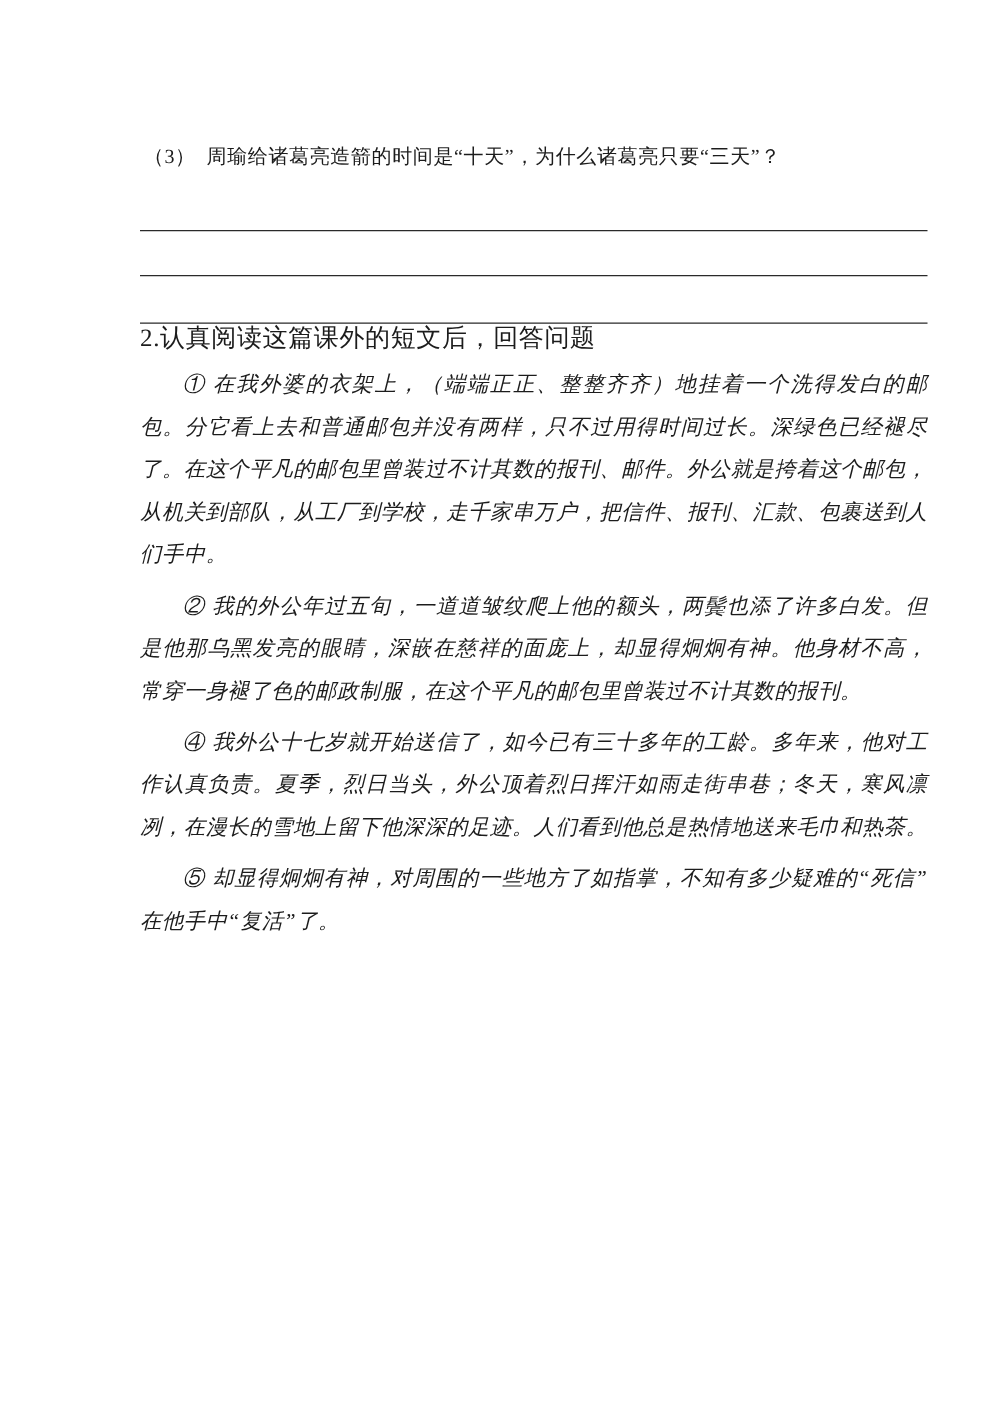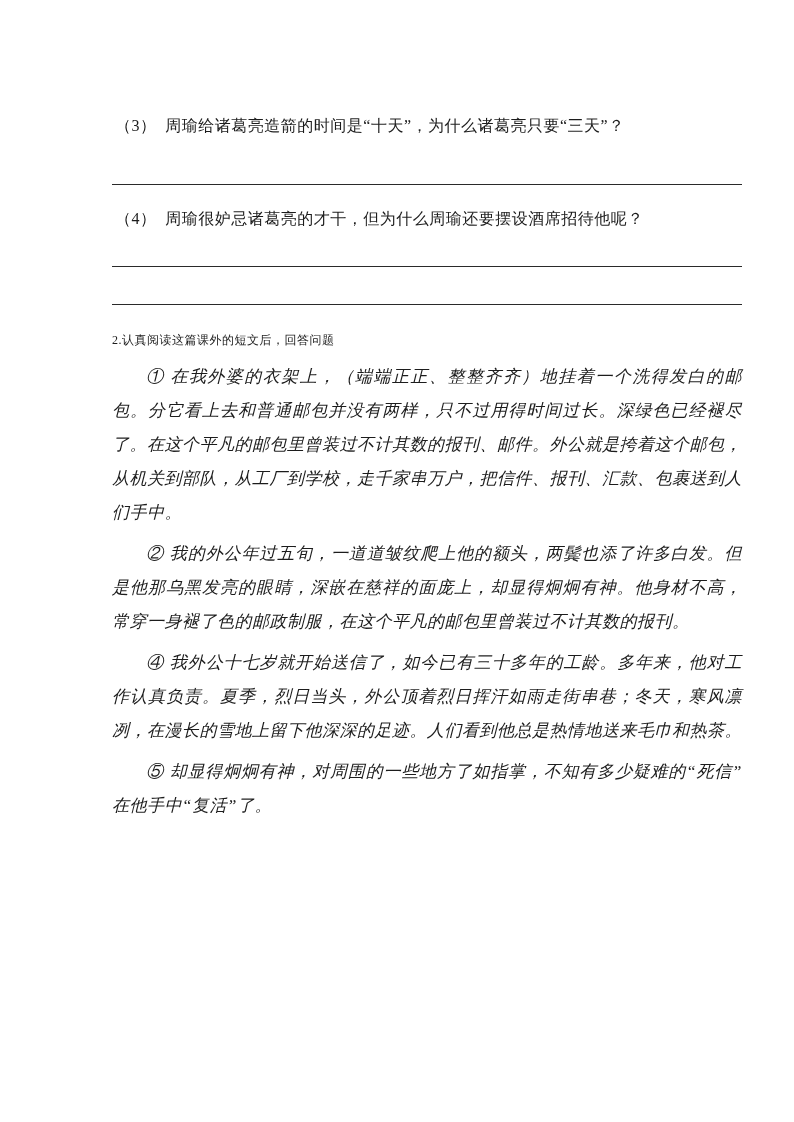--- a/index.html
+++ b/index.html
@@ -34,22 +34,22 @@
   
   .answer-line {
     border-bottom: 1.6px solid #2a2a2a;
     width: 100%;
   }
   .al-1 { height: 46px; }
   .al-2 { height: 35px; }
   .al-3 { height: 37px; }
   
   .section-heading {
-    margin-top: 23px;
-    font-size: 12px;
+    margin-top: 0;
+    font-size: 20px;
     line-height: 24px;
     letter-spacing: 0.5px;
   }
   
   .passage-title {
     margin-top: 28px;
     text-align: center;
     font-size: 16.5px;
     line-height: 24px;
     font-style: italic;
@@ -75,23 +75,20 @@
 </head>
 <body>
 
 <div class="page">
 
   <div class="question">
     <span class="q-num">（3）</span><span>周瑜给诸葛亮造箭的时间是“十天”，为什么诸葛亮只要“三天”？</span>
   </div>
   <div class="answer-line al-1"></div>
 
-  <div class="question q4">
-    <span class="q-num">（4）</span><span>周瑜很妒忌诸葛亮的才干，但为什么周瑜还要摆设酒席招待他呢？</span>
-  </div>
   <div class="answer-line al-2"></div>
   <div class="answer-line al-3"></div>
 
   <div class="section-heading">2.认真阅读这篇课外的短文后，回答问题</div>
 
 
   <div class="passage">
     <p><span class="p-marker">①</span><span>在我外婆的衣架上，（端端正正、整整齐齐）地挂着一个洗得发白的邮包。分它看上去和普通邮包并没有两样，只不过用得时间过长。深绿色已经褪尽了。在这个平凡的邮包里曾装过不计其数的报刊、邮件。外公就是挎着这个邮包，从机关到部队，从工厂到学校，走千家串万户，把信件、报刊、汇款、包裹送到人们手中。</span></p>
     <p><span class="p-marker">②</span><span>我的外公年过五旬，一道道皱纹爬上他的额头，两鬓也添了许多白发。但是他那乌黑发亮的眼睛，深嵌在慈祥的面庞上，却显得炯炯有神。他身材不高，　常穿一身褪了色的邮政制服，在这个平凡的邮包里曾装过不计其数的报刊。</span></p>
     <p><span class="p-marker">④</span><span>我外公十七岁就开始送信了，如今已有三十多年的工龄。多年来，他对工作认真负责。夏季，烈日当头，外公顶着烈日挥汗如雨走街串巷；冬天，寒风凛冽，在漫长的雪地上留下他深深的足迹。人们看到他总是热情地送来毛巾和热茶。</span></p>

